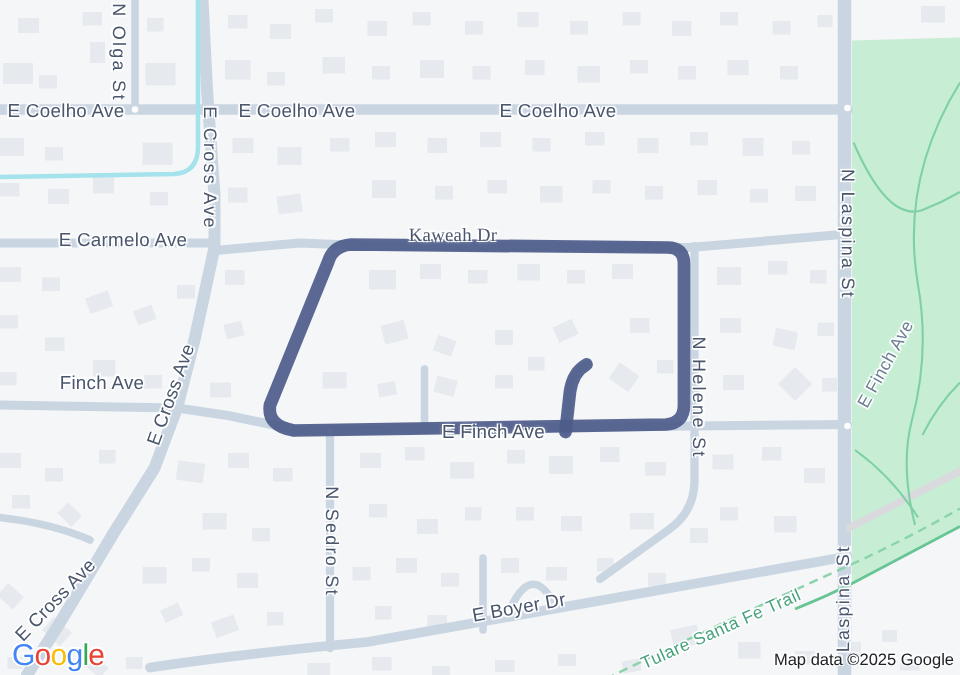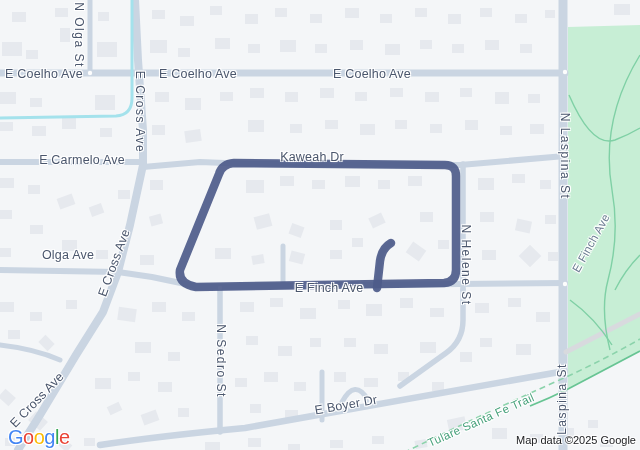--- a/index.html
+++ b/index.html
@@ -242,23 +242,23 @@
       <path d="M196 287 Q178 284 180 270 L219 174 Q222 164 234 163 L445 165 Q456 165 456 176 L456 270 Q456 282 444 283 L196 287 Z" fill="none" stroke="#4d5b8a" stroke-width="8.5" stroke-linecap="round" stroke-linejoin="round" opacity="0.92"></path>
       <path d="M377 288 L380 261 Q382 248 391 243" fill="none" stroke="#4d5b8a" stroke-width="8.5" stroke-linecap="round" stroke-linejoin="round" opacity="0.92"></path>
     </svg>
   <div id="labels-layer">
       <div class="lbl" style="left: 44px; top: 74px;">E Coelho Ave</div>
       <div class="lbl" style="left: 198px; top: 74px;">E Coelho Ave</div>
       <div class="lbl" style="left: 372px; top: 74px;">E Coelho Ave</div>
       <div class="lbl vertical" style="left: 79px; top: 35px;">N Olga St</div>
       <div class="lbl vertical" style="left: 140px; top: 112px;">E Cross Ave</div>
       <div class="lbl" style="left: 82px; top: 160px; text-align: center;">E Carmelo Ave</div>
-      <div class="lbl" style="left: 312px; top: 157px;">Kaweah Dr</div>
+      <div class="lbl" style="left: 302px; top: 157px; font-family: Liberation Serif, serif;">Kaweah Dr</div>
       <div class="lbl" style="left: 114px; top: 263px; --r: -70deg;">E Cross Ave</div>
-      <div class="lbl" style="left: 68px; top: 255px;">Olga Ave</div>
+      <div class="lbl" style="left: 68px; top: 255px;">Finch Ave</div>
       <div class="lbl" style="left: 329px; top: 288px;">E Finch Ave</div>
       <div class="lbl vertical" style="left: 466px; top: 265px;">N Helene St</div>
       <div class="lbl vertical" style="left: 565px; top: 156px;">N Laspina St</div>
       <div class="lbl vertical-up" style="left: 562px; top: 399px;">Laspina St</div>
       <div class="lbl park-street" style="left: 591px; top: 243px; --r: -61deg;">E Finch Ave</div>
       <div class="lbl vertical" style="left: 221px; top: 361px;">N Sedro St</div>
       <div class="lbl" style="left: 346px; top: 405px; --r: -10deg;">E Boyer Dr</div>
       <div class="lbl" style="left: 37px; top: 400px; --r: -46deg;">E Cross Ave</div>
       <div class="lbl trail" style="left: 481px; top: 420px; --r: -24deg;">Tulare Santa Fe Trail</div>
     </div>

